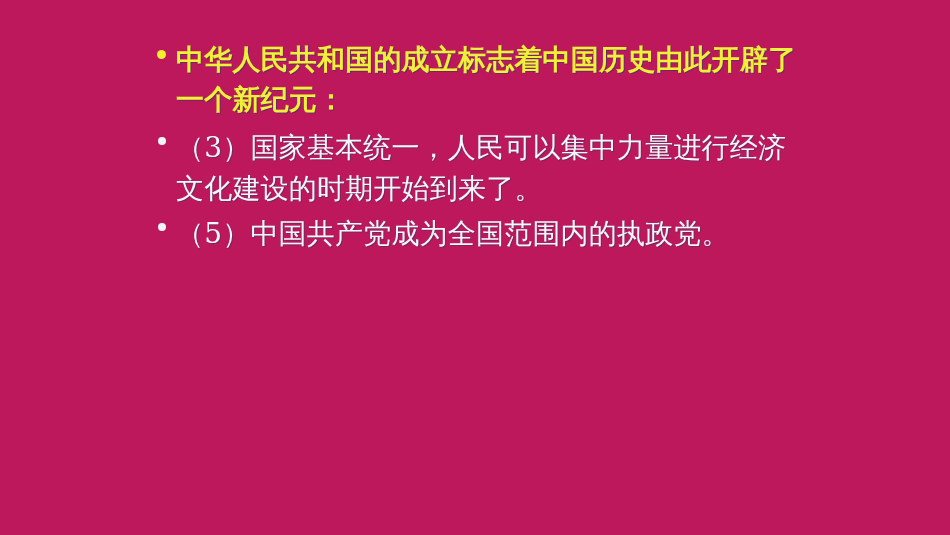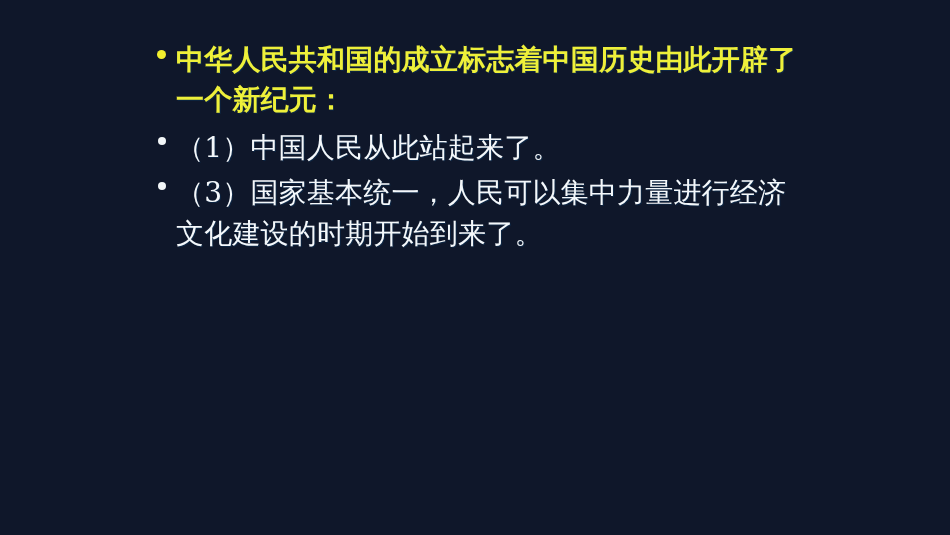--- a/index.html
+++ b/index.html
@@ -13,21 +13,21 @@
     height: 535px;
     overflow: hidden;
     background: #1279c6;
     font-family: "DejaVu Serif", "Liberation Serif", serif;
   }
 
   .slide {
     position: relative;
     width: 950px;
     height: 535px;
-    background: #0f172a;
+    background: #be185d;
     box-sizing: border-box;
   }
 
   .content-block {
     position: absolute;
     left: 150px;
     top: 40px;
     width: 660px;
   }
 
@@ -107,31 +107,31 @@
 
   <div class="content-block">
 
     <div class="bullet-item item-heading">
       <span class="bullet-marker">
         <span class="dot dot-yellow"></span>
       </span>
       <span class="bullet-text">中华人民共和国的成立标志着中国历史由此开辟了一个新纪元：</span>
     </div>
 
-    <div class="bullet-item item-sub">
-      <span class="bullet-marker">
-        <span class="dot dot-white"></span>
-      </span>
-      <span class="bullet-text">（1）中国人民从此站起来了。</span>
-    </div>
 
 
     <div class="bullet-item item-sub">
       <span class="bullet-marker">
         <span class="dot dot-white"></span>
       </span>
       <span class="bullet-text">（3）国家基本统一，人民可以集中力量进行经济文化建设的时期开始到来了。</span>
     </div>
 
 
+    <div class="bullet-item item-sub">
+      <span class="bullet-marker">
+        <span class="dot dot-white"></span>
+      </span>
+      <span class="bullet-text">（5）中国共产党成为全国范围内的执政党。</span>
+    </div>
 
   </div>
 </div>
 
 </body></html>

